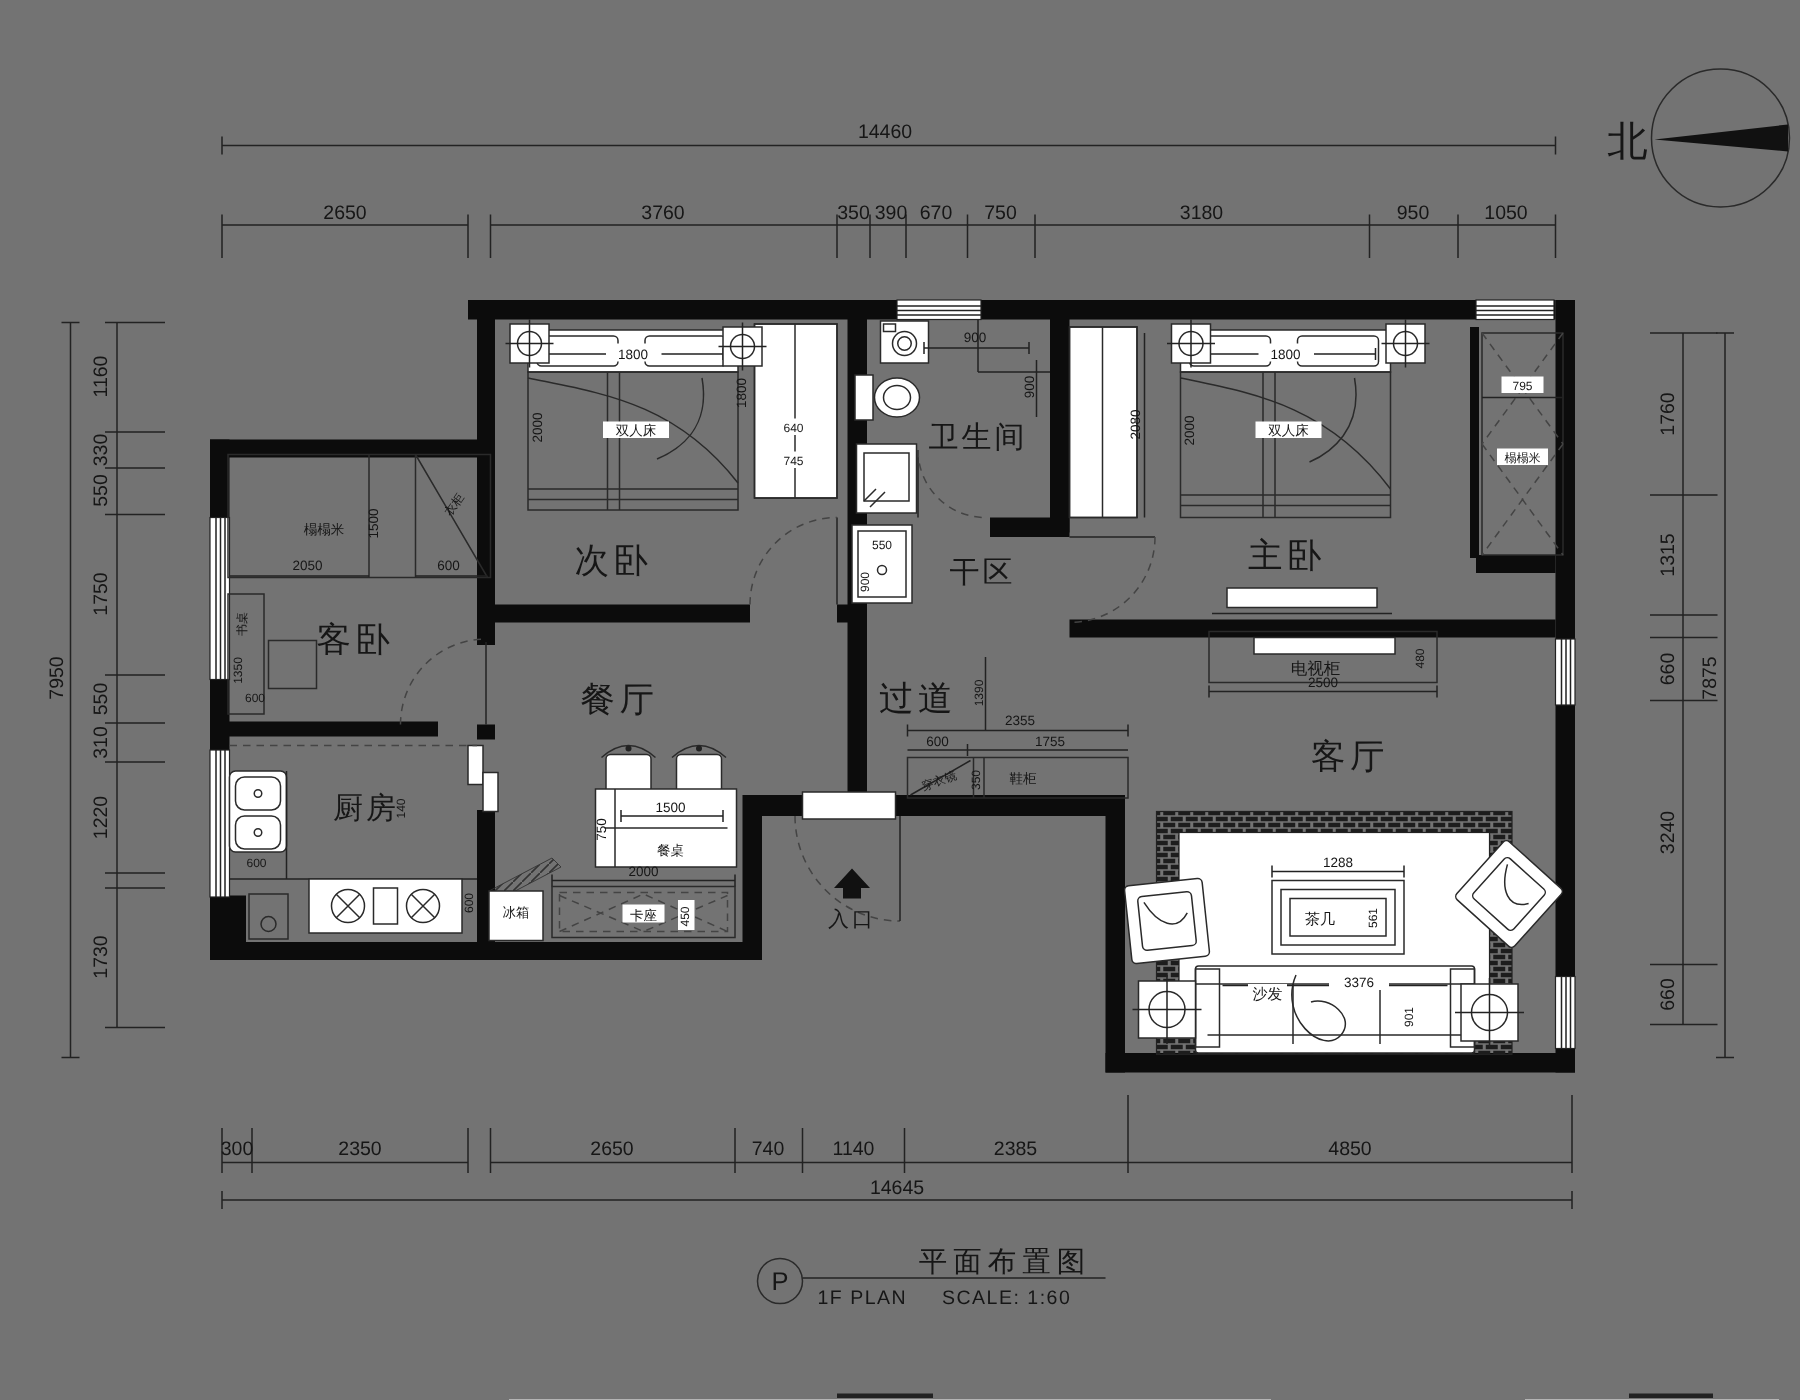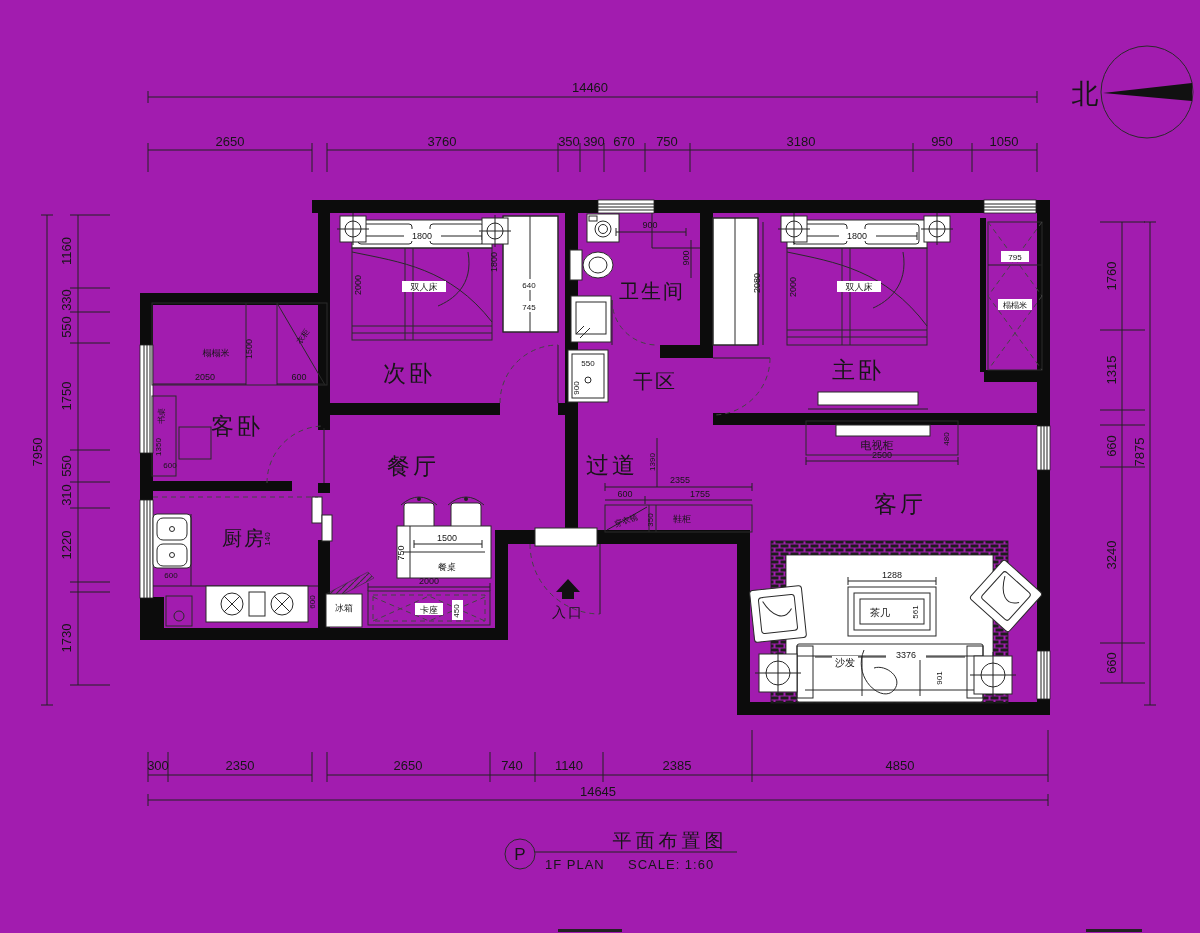--- a/index.html
+++ b/index.html
@@ -1,16 +1,16 @@
 <!DOCTYPE html>
 <html><head>
 <meta charset="utf-8">
 <style>
   html,body{margin:0;padding:0;background:#e8e8e8;}
-  .canvas{position:relative;width:1200px;height:933px;background:#a21caf;overflow:hidden;}
+  .canvas{position:relative;width:1200px;height:933px;background:#737373;overflow:hidden;}
   svg{position:absolute;left:0;top:0;}
   text{font-family:"Liberation Sans","DejaVu Sans",sans-serif;fill:#161616;}
   .dim{font-size:13px;}
   .dimS{font-size:9px;}
   .tiny{font-size:8px;}
   .room{font-size:23px;letter-spacing:3px;}
   .roomM{font-size:20px;letter-spacing:2px;}
   .lbl{font-size:10px;}
   .lbl11{font-size:11px;}
   .north{font-size:27px;}

